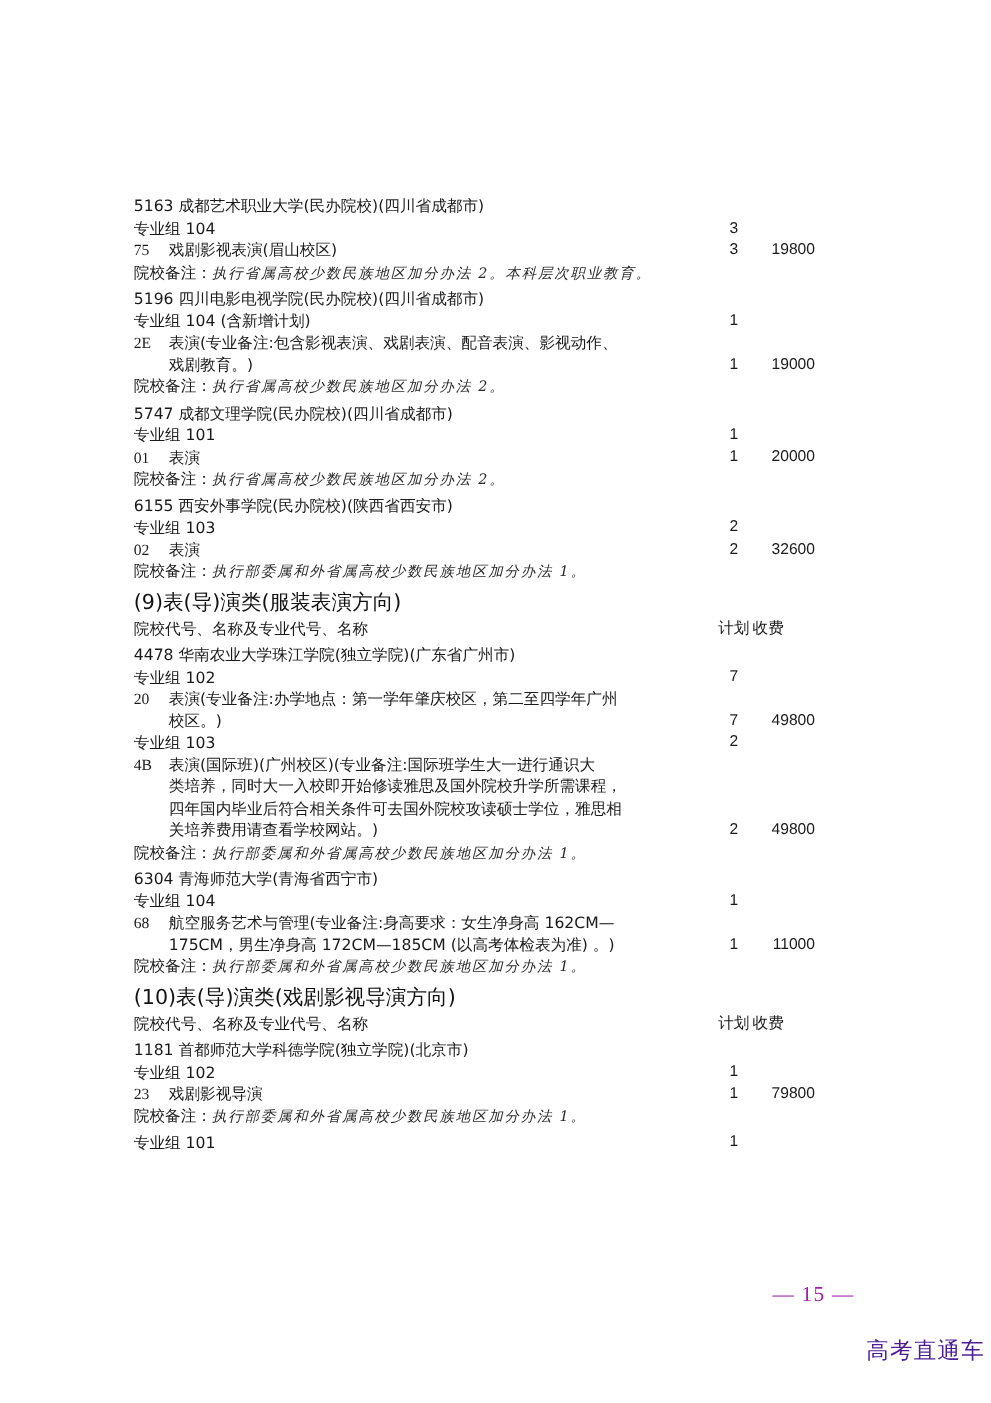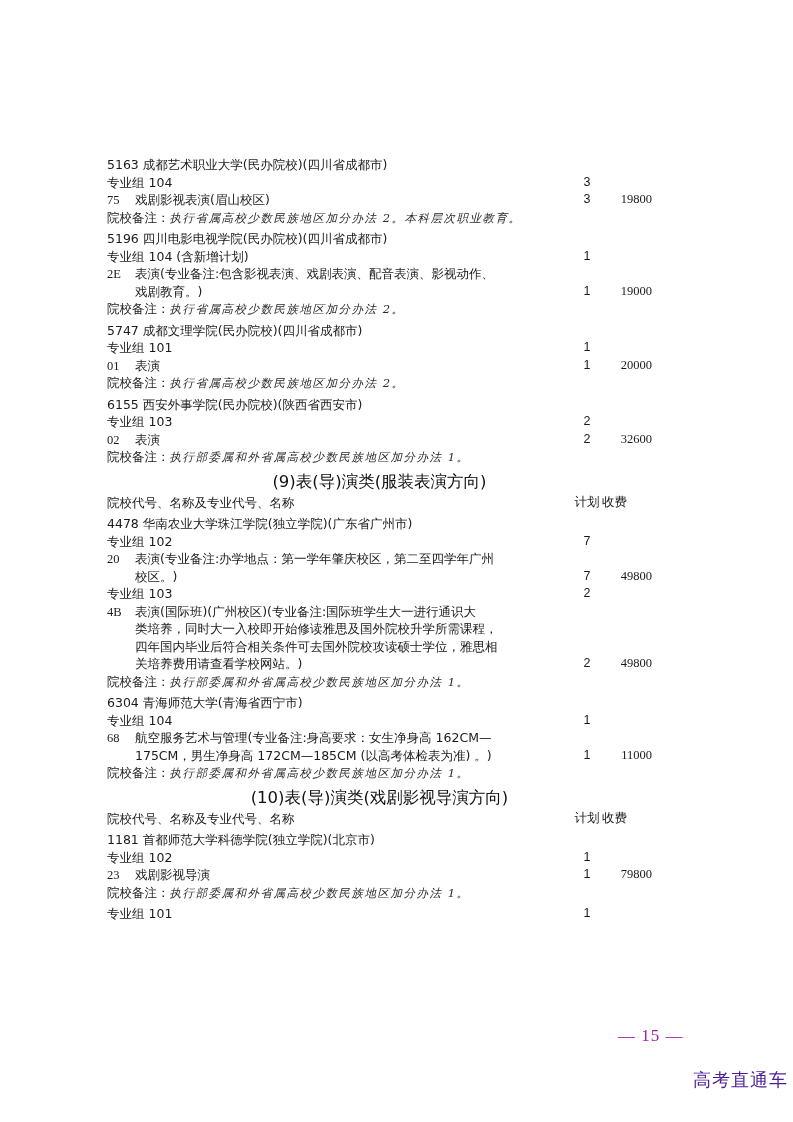--- a/index.html
+++ b/index.html
@@ -8,29 +8,29 @@
       font-family: "DejaVu Sans", "Liberation Sans", sans-serif;
       color: #1a1a1a;
     }
     .page { position: absolute; left: 107px; top: 140px; width: 545px; margin-top: 16px; }
     .row {
       position: relative; height: 17.5px; line-height: 17.5px;
       font-size: 12.5px; white-space: nowrap;
     }
     .row .txt { position: absolute; left: 0; }
     .row .plan { position: absolute; left: 470px; width: 20px; text-align: center; font-family: "Liberation Sans", sans-serif; }
-    .row .fee { position: absolute; right: 0; width: 50px; text-align: right; font-family: Liberation Serif, serif; }
+    .row .fee { position: absolute; right: 0; width: 50px; text-align: right; font-family: Liberation Sans, sans-serif; }
     .major-code { display: inline-block; width: 24px; text-align: left; margin-right: 4px; font-family: "Liberation Serif", serif; }
     .indent { padding-left: 28px; text-align: center; }
     .remark-label { }
     .remark-text { font-family: "DejaVu Serif", "Liberation Serif", serif; font-size: 11.5px; letter-spacing: 1.5px; color: #2a2a2a; font-style: italic; }
     .gap { height: 4px; }
     .section-title {
       height: 24px; line-height: 24px; font-size: 16.5px; font-weight: normal;
-      margin-top: 4px; color: #111; text-align: center;
+      margin-top: 4px; color: #111;
     }
     .page-number {
       position: absolute; left: 618px; top: 1026px; font-family: "Liberation Serif", serif;
       font-size: 17px; color: #a21caf; letter-spacing: 1px;
     }
     .watermark {
       position: absolute; left: 693px; top: 1068px; font-size: 18px; color: #4c1d95;
       font-family: "DejaVu Sans", sans-serif; letter-spacing: 1px;
     }
   </style>

